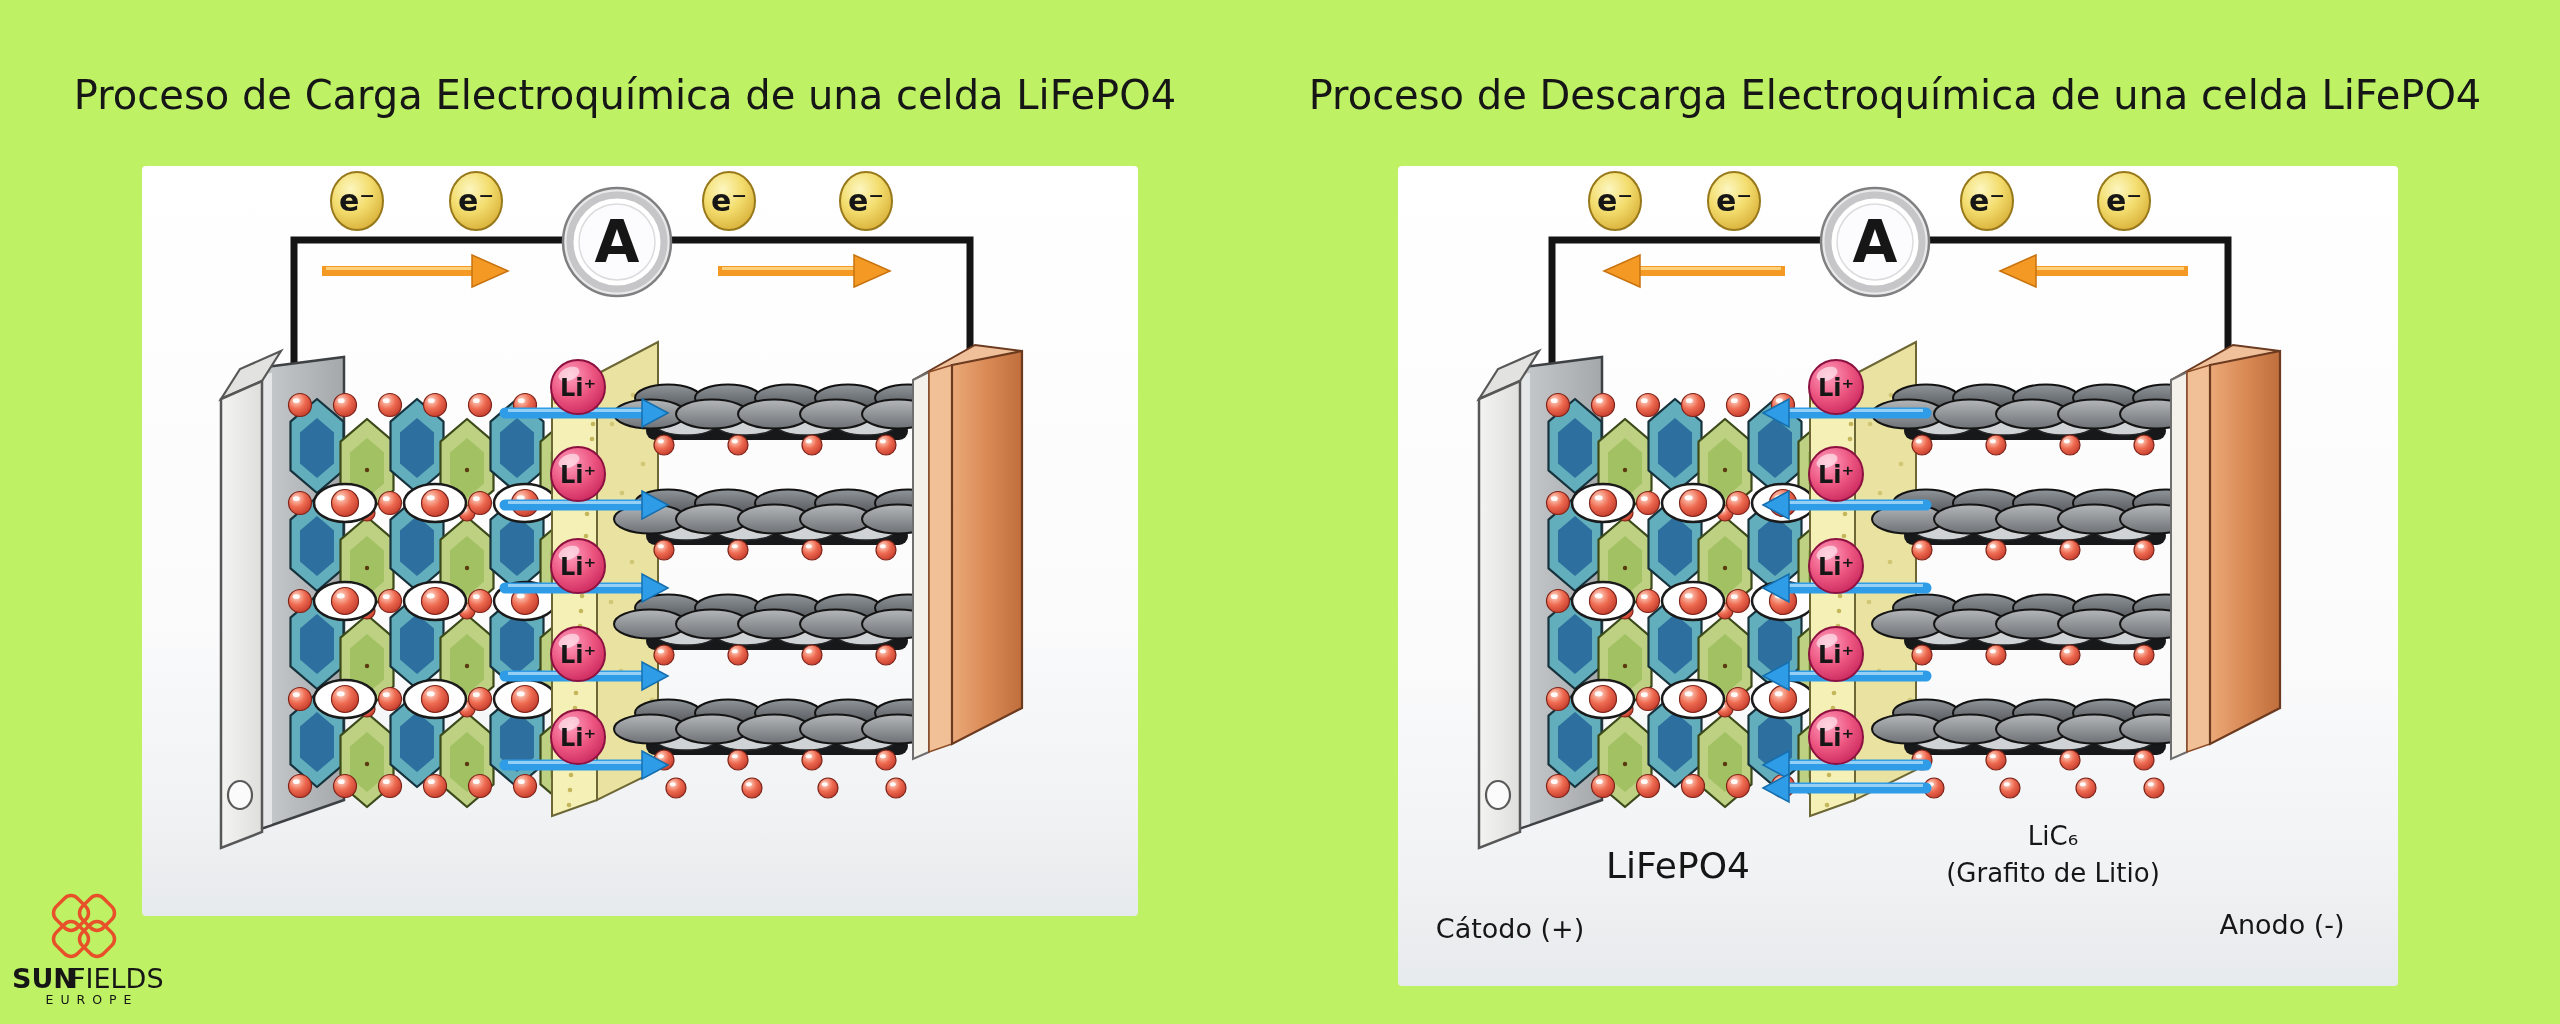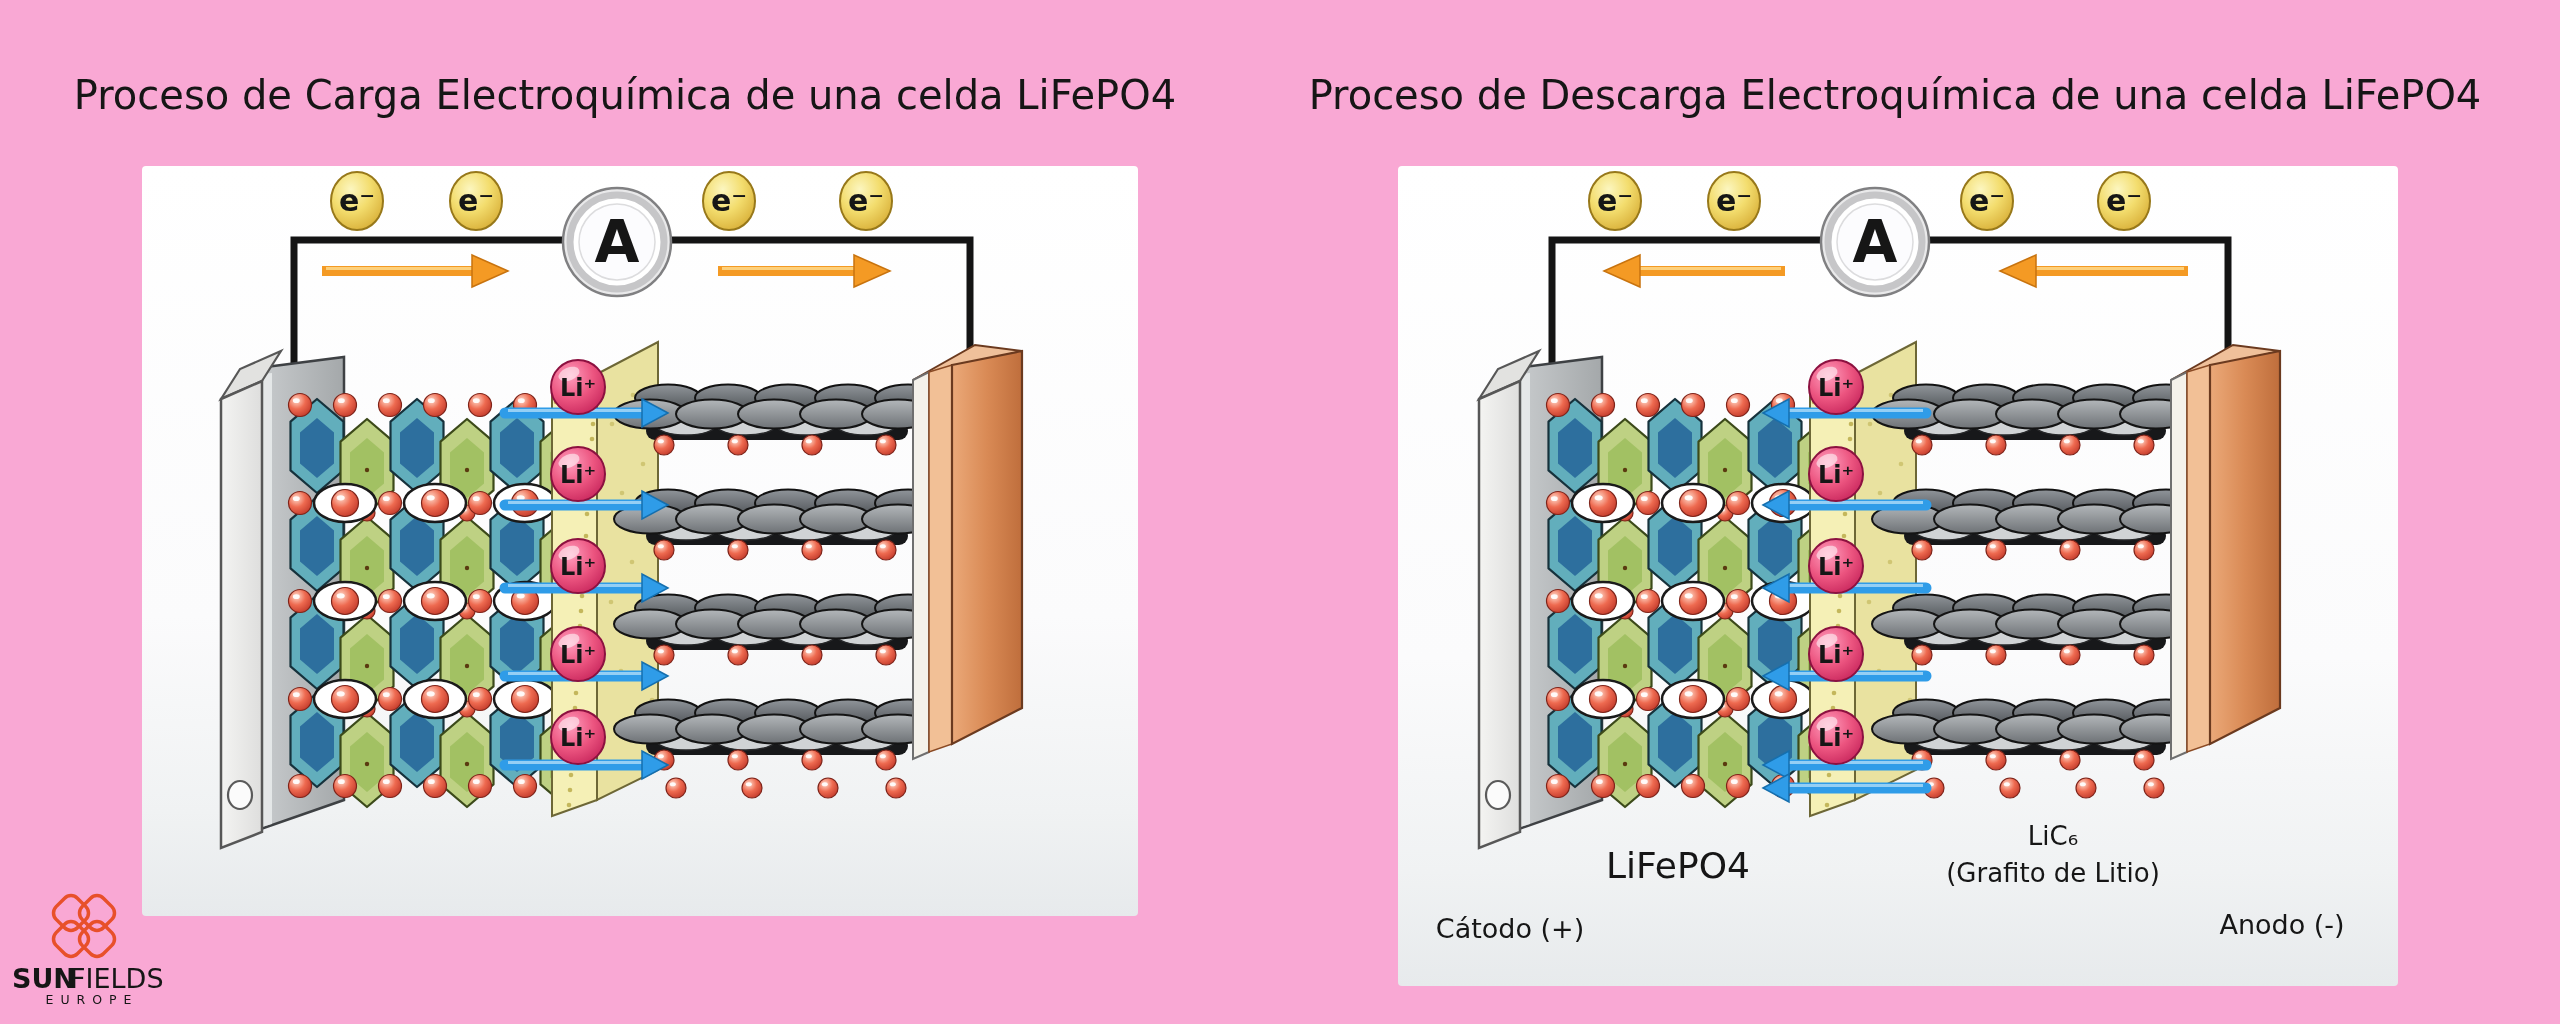--- a/index.html
+++ b/index.html
@@ -1,16 +1,16 @@
 <!DOCTYPE html>
 <html><head>
 <meta charset="utf-8">
 <style>
   html,body{margin:0;padding:0;background:#ffffff;}
-  .stage{width:2560px;height:1024px;position:relative;overflow:hidden;background:#f9a8d4;}
+  .stage{width:2560px;height:1024px;position:relative;overflow:hidden;background:#bef264;}
   svg{font-family:"DejaVu Sans","Liberation Sans",sans-serif;}
   text{fill:#161616;}
 </style>
 </head>
 <body>
 
 <div class="stage">
 <svg width="2560" height="1024" viewBox="0 0 2560 1024">
   <defs>
     <linearGradient id="gBackdrop" x1="0" y1="0" x2="0" y2="1">

